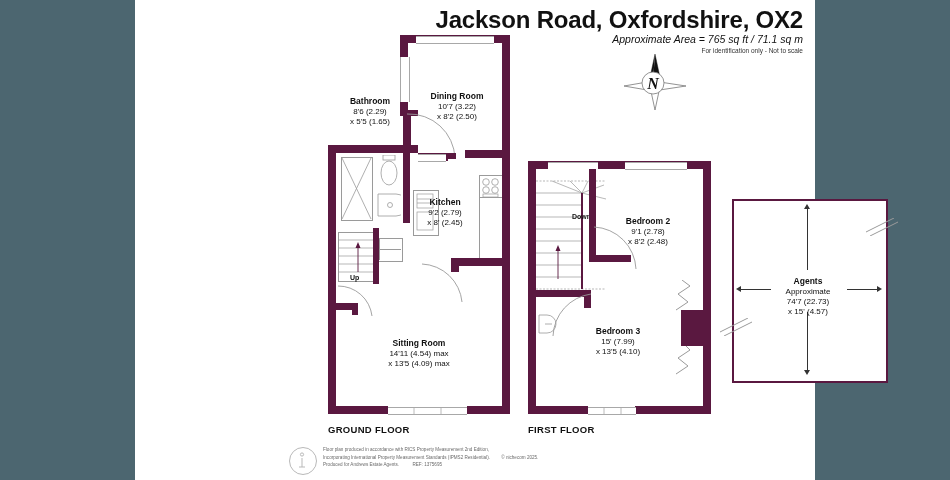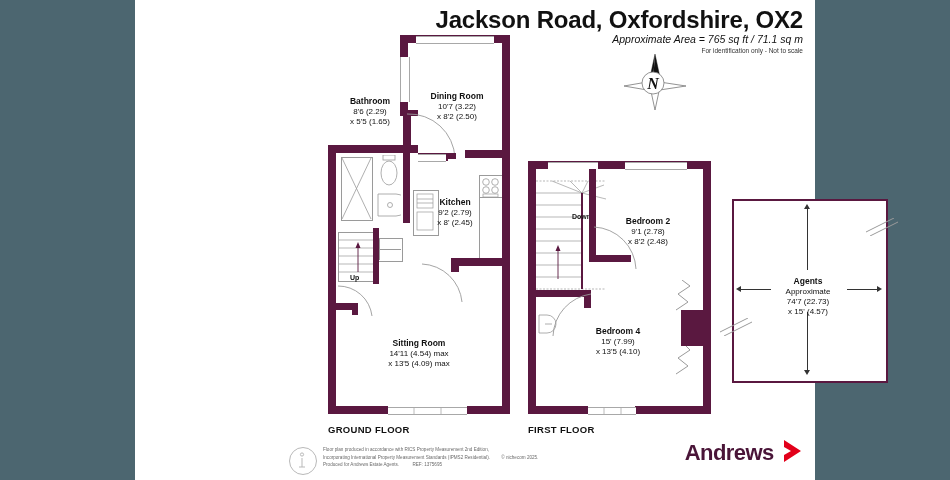--- a/index.html
+++ b/index.html
@@ -176,21 +176,21 @@
       <div class="rm-dim">8'6 (2.29)</div>
       <div class="rm-dim">x 5'5 (1.65)</div>
     </div>
 
     <div class="lbl ctr" style="left:322px;top:91px;">
       <div class="rm-name">Dining Room</div>
       <div class="rm-dim">10'7 (3.22)</div>
       <div class="rm-dim">x 8'2 (2.50)</div>
     </div>
 
-    <div class="lbl ctr" style="left:320px;top:197px;">
+    <div class="lbl ctr" style="left:310px;top:197px;">
       <div class="rm-name">Kitchen</div>
       <div class="rm-dim">9'2 (2.79)</div>
       <div class="rm-dim">x 8' (2.45)</div>
     </div>
 
     <div class="lbl ctr" style="left:284px;top:338px;">
       <div class="rm-name">Sitting Room</div>
       <div class="rm-dim">14'11 (4.54) max</div>
       <div class="rm-dim">x 13'5 (4.09) max</div>
     </div>
@@ -266,21 +266,21 @@
     </svg>
     <div class="wall" style="left:546px;top:310px;width:30px;height:36px;"></div>
 
     <div class="lbl ctr" style="left:513px;top:200px;margin-top:16px;">
       <div class="rm-name">Bedroom 2</div>
       <div class="rm-dim">9'1 (2.78)</div>
       <div class="rm-dim">x 8'2 (2.48)</div>
     </div>
 
     <div class="lbl ctr" style="left:483px;top:326px;">
-      <div class="rm-name">Bedroom 4</div>
+      <div class="rm-name">Bedroom 3</div>
       <div class="rm-dim">15' (7.99)</div>
       <div class="rm-dim">x 13'5 (4.10)</div>
     </div>
 
     <div class="floorlabel" style="left:393px;top:424px;">FIRST FLOOR</div>
   </div>
 
   <div>
     <div id="garden-box"></div>
 
@@ -325,20 +325,14 @@
         <span>Incorporating International Property Measurement Standards (IPMS2 Residential).</span>
         <span style="margin-left:10px">© nichecom 2025.</span>
       </div>
       <div>
         <span>Produced for Andrews Estate Agents.</span>
         <span style="margin-left:12px">REF: 1375695</span>
       </div>
     </div>
   </div>
 
-  <div id="logo">
-    <span id="logo-text">Andrews</span>
-    <svg width="26" height="26" viewBox="0 0 26 26" style="vertical-align:-4px;margin-left:3px">
-      <polygon points="3,2 20,13 3,24 3,17 10,13 3,9" fill="#e2001a"></polygon>
-    </svg>
-  </div>
 
 </div>
 
 </body></html>

